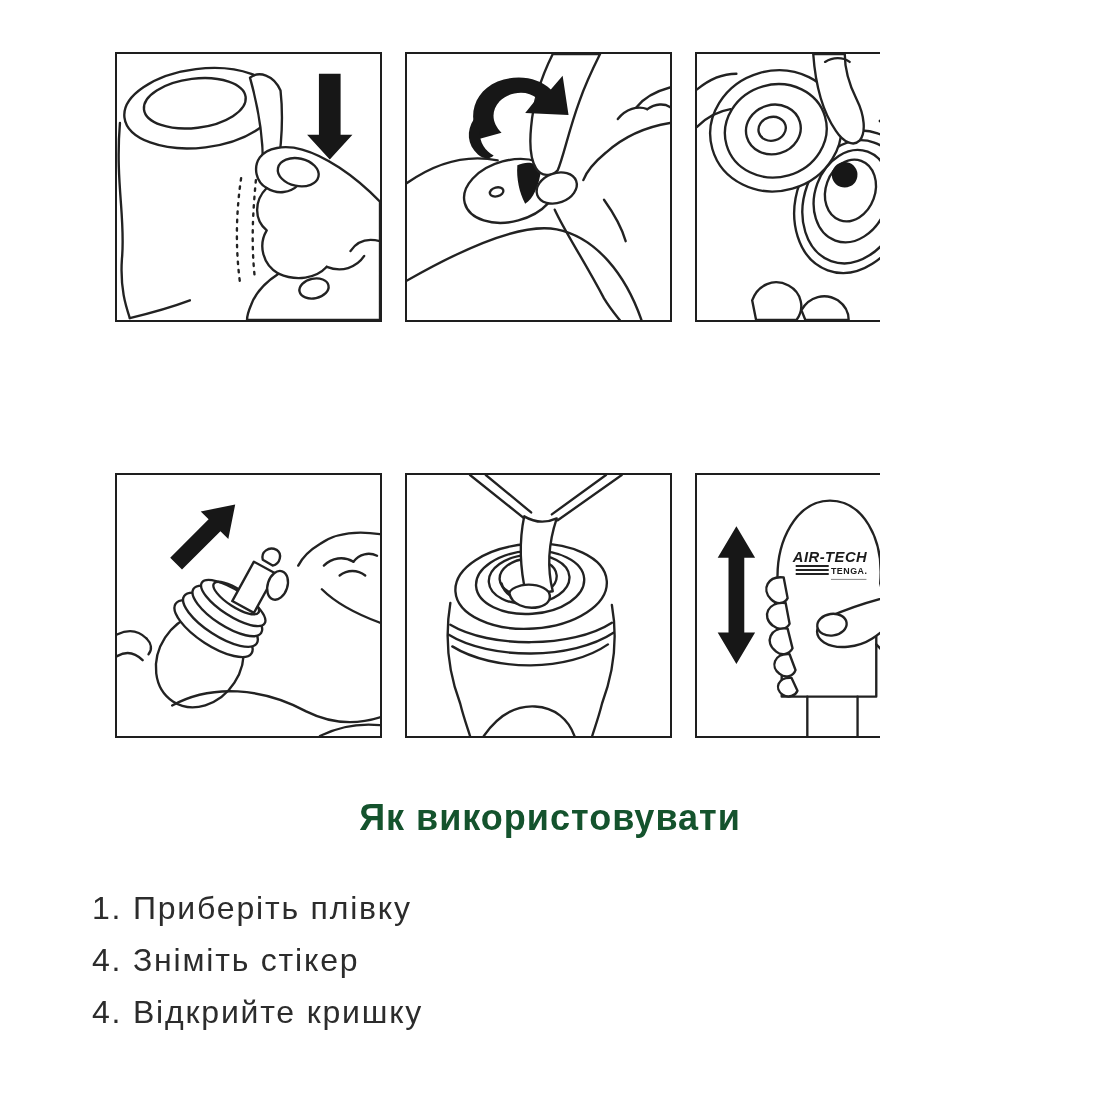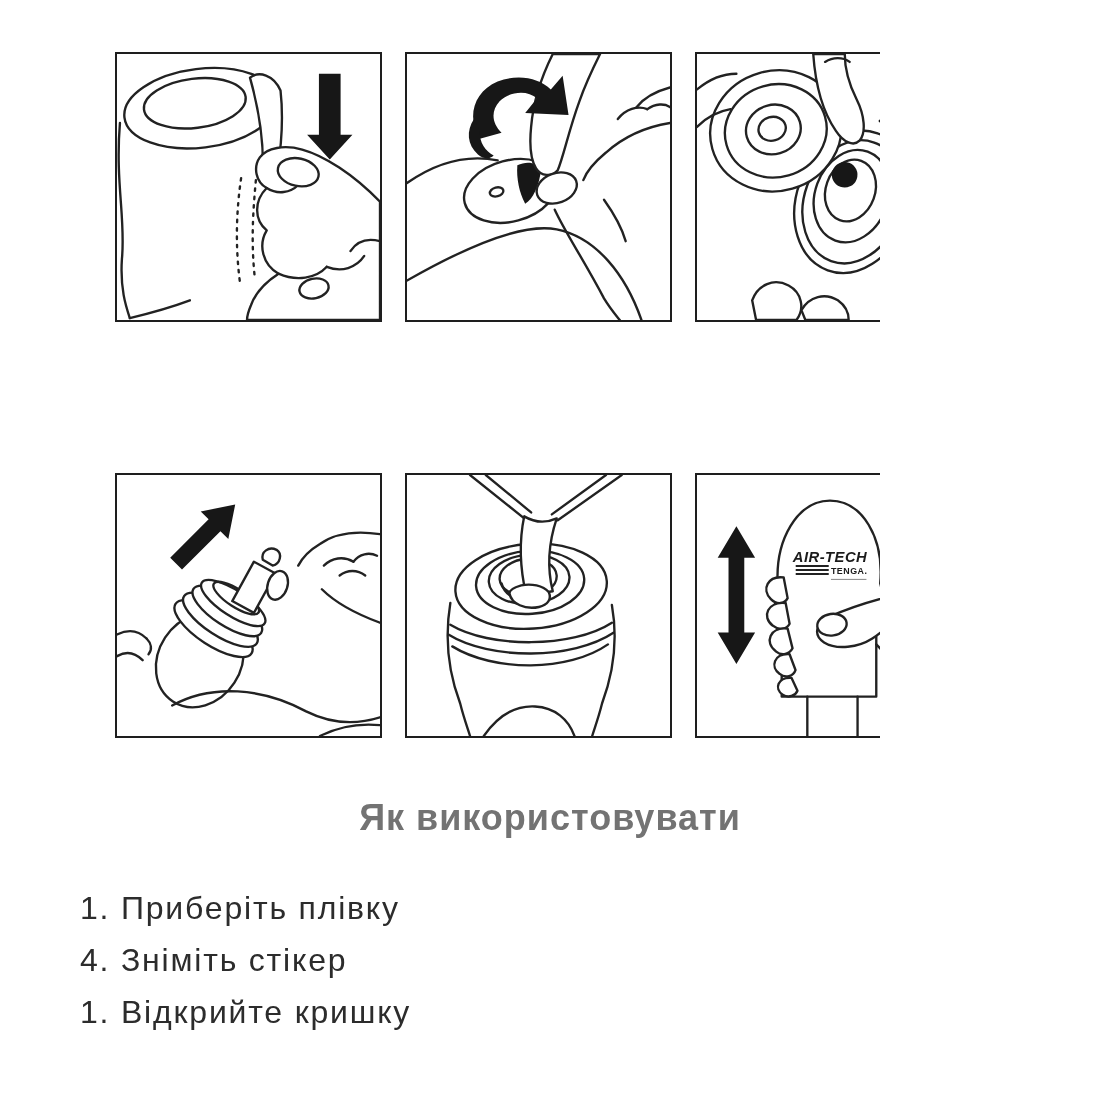--- a/index.html
+++ b/index.html
@@ -11,24 +11,24 @@
   #p4,#p5,#p6{top:473px;height:265px}
   #p1,#p4{left:115px}
   #p2,#p5{left:405px}
   #p3,#p6{left:695px}
   .ln{fill:none;stroke:#222;stroke-width:2.4;stroke-linecap:round;stroke-linejoin:round}
   .th{fill:none;stroke:#222;stroke-width:2;stroke-linecap:round}
   .wh{fill:#fff;stroke:#222;stroke-width:2.4;stroke-linecap:round;stroke-linejoin:round}
   .bk{fill:#171717;stroke:none}
   .dash{stroke-dasharray:2.5 6}
   .title{position:absolute;top:797px;left:0;width:1100px;margin:0;text-align:center;
-         font-size:36px;font-weight:700;letter-spacing:1px;color:#737373}
+         font-size:36px;font-weight:700;letter-spacing:1px;color:#14532d}
   .list{position:absolute;top:882px;font-size:32px;line-height:52px;letter-spacing:1.8px;
         color:#2c2c2c;font-weight:400}
-  .list-left{left:80px}
+  .list-left{left:92px}
   .list-right{left:577px}
   .brand-text{font-family:"Liberation Sans",sans-serif;font-weight:bold;font-style:italic;
               font-size:15px;letter-spacing:.5px;fill:#1b1b1b}
   .maker-text{font-family:"Liberation Sans",sans-serif;font-weight:bold;font-size:9px;
               letter-spacing:.5px;fill:#1b1b1b}
 </style>
 </head>
 <body>
 
 <div id="canvas">
@@ -173,17 +173,17 @@
       <path d="M136 106 H172" stroke="#666" stroke-width="0.8" fill="none"></path>
       <path class="bk" d="M40 52 L59 84 L48 84 L48 160 L59 160 L40 192 L21 160 L32 160 L32 84 L21 84 Z"></path>
     </svg>
   </div>
 
   <h1 class="title">Як використовувати</h1>
 
   <div class="list list-left">
     <div>1. Приберіть плівку</div>
     <div>4. Зніміть стікер</div>
-    <div>1. Відкрийте кришку</div>
+    <div>4. Відкрийте кришку</div>
   </div>
 
 
 </div>
 
 </body></html>

